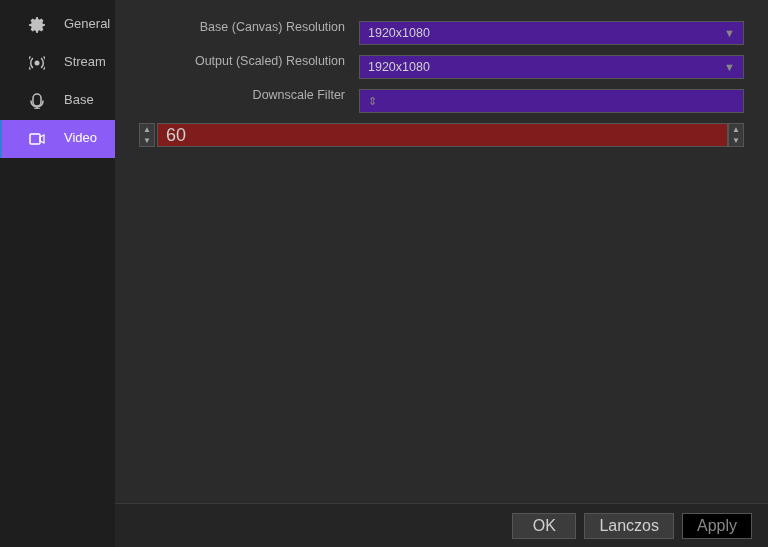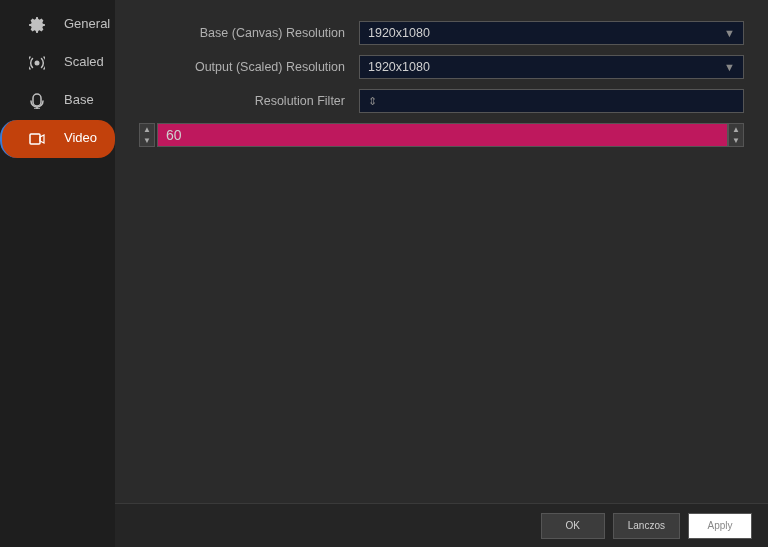--- a/index.html
+++ b/index.html
@@ -30,24 +30,23 @@
       align-items: flex-start;
       gap: 18px;
       padding: 10px 26px;
       cursor: pointer;
       color: #c0c0c0;
       font-size: 13px;
       border-left: 2px solid transparent;
     }
 
     .sidebar-item.active {
-      background: #c2410c;
+      background: #8b5cf6;
       border-left: 2px solid #3a7bd5;
       color: #ffffff;
-      border-radius: 17px;
     }
 
     .sidebar-icon {
       width: 18px;
       height: 18px;
       display: flex;
       align-items: center;
       justify-content: center;
       flex-shrink: 0;
       font-size: 14px;
@@ -61,21 +60,20 @@
       background: #2b2b2b;
       padding: 20px 24px;
     }
 
     .settings-table {
       width: 100%;
     }
 
     .settings-row {
       display: flex;
-      align-items: center;
       margin-bottom: 8px;
       min-height: 26px;
     }
 
     .settings-label {
       width: 220px;
       text-align: right;
       padding-right: 14px;
       color: #b0b0b0;
       font-size: 12.5px;
@@ -83,21 +81,21 @@
     }
 
     .settings-control {
       flex: 1;
       display: flex;
       align-items: center;
     }
 
     .select-control {
       flex: 1;
-      background: #0f172a;
+      background: #4c1d95;
       border: 1px solid #555;
       color: #d0d0d0;
       height: 24px;
       padding: 0 8px;
       font-size: 12.5px;
       display: flex;
       align-items: center;
       justify-content: space-between;
       cursor: pointer;
       position: relative;
@@ -109,27 +107,27 @@
     }
 
     .spinner-control {
       display: flex;
       align-items: center;
       flex: 1;
     }
 
     .spinner-input {
       flex: 1;
-      background: #be185d;
+      background: #7f1d1d;
       border: 1px solid #555;
       border-right: none;
       color: #d0d0d0;
       height: 24px;
       padding: 0 8px;
-      font-size: 14px;
+      font-size: 18px;
     }
 
     .spinner-arrows {
       display: flex;
       flex-direction: column;
       border: 1px solid #555;
       background: #3a3a3a;
       height: 24px;
       width: 16px;
       cursor: pointer;
@@ -161,29 +159,29 @@
       border-top: 1px solid #3a3a3a;
     }
 
     .btn {
       min-width: 64px;
       height: 26px;
       padding: 0 14px;
       border: 1px solid #555;
       background: #3c3c3c;
       color: #d0d0d0;
-      font-size: 10px;
+      font-size: 16px;
       cursor: pointer;
       display: flex;
       align-items: center;
       justify-content: center;
     }
 
     .btn-apply {
-      background: #ffffff;
+      background: #000000;
       color: #888;
     }
 
     
     svg {
       fill: currentColor;
     }
   </style>
 </head>
 <body>
@@ -200,21 +198,21 @@
   </div>
 
   <div class="sidebar-item">
     <span class="sidebar-icon">
       <svg width="16" height="16" viewBox="0 0 16 16">
         <circle cx="8" cy="8" r="2.5"></circle>
         <path d="M3.5 12.5a6.5 6.5 0 0 1 0-9M12.5 3.5a6.5 6.5 0 0 1 0 9" stroke="currentColor" stroke-width="1.5" fill="none" stroke-linecap="round"></path>
         <path d="M1 14a9 9 0 0 1 0-12M15 2a9 9 0 0 1 0 12" stroke="currentColor" stroke-width="1.5" fill="none" stroke-linecap="round"></path>
       </svg>
     </span>
-    <span>Scaled</span>
+    <span>Stream</span>
   </div>
 
 
   <div class="sidebar-item">
     <span class="sidebar-icon">
       <svg width="16" height="16" viewBox="0 0 16 16">
         <path d="M8 1a4 4 0 0 1 4 4v4a4 4 0 0 1-8 0V5a4 4 0 0 1 4-4z" stroke="currentColor" stroke-width="1.5" fill="none"></path>
         <path d="M2 8a6 6 0 0 0 12 0" stroke="currentColor" stroke-width="1.5" fill="none" stroke-linecap="round"></path>
         <line x1="8" y1="14" x2="8" y2="16" stroke="currentColor" stroke-width="1.5"></line>
         <line x1="5" y1="16" x2="11" y2="16" stroke="currentColor" stroke-width="1.5"></line>
@@ -253,21 +251,21 @@
       <div class="settings-label">Output (Scaled) Resolution</div>
       <div class="settings-control">
         <div class="select-control">
           <span>1920x1080</span>
           <span class="select-arrow">▼</span>
         </div>
       </div>
     </div>
 
     <div class="settings-row">
-      <div class="settings-label">Resolution Filter</div>
+      <div class="settings-label">Downscale Filter</div>
       <div class="settings-control">
         <div class="select-control">
           <span class="select-arrow">⇕</span>
         </div>
       </div>
     </div>
 
     <div class="settings-row">
       <div class="settings-control">
         <div class="spinner-control">

